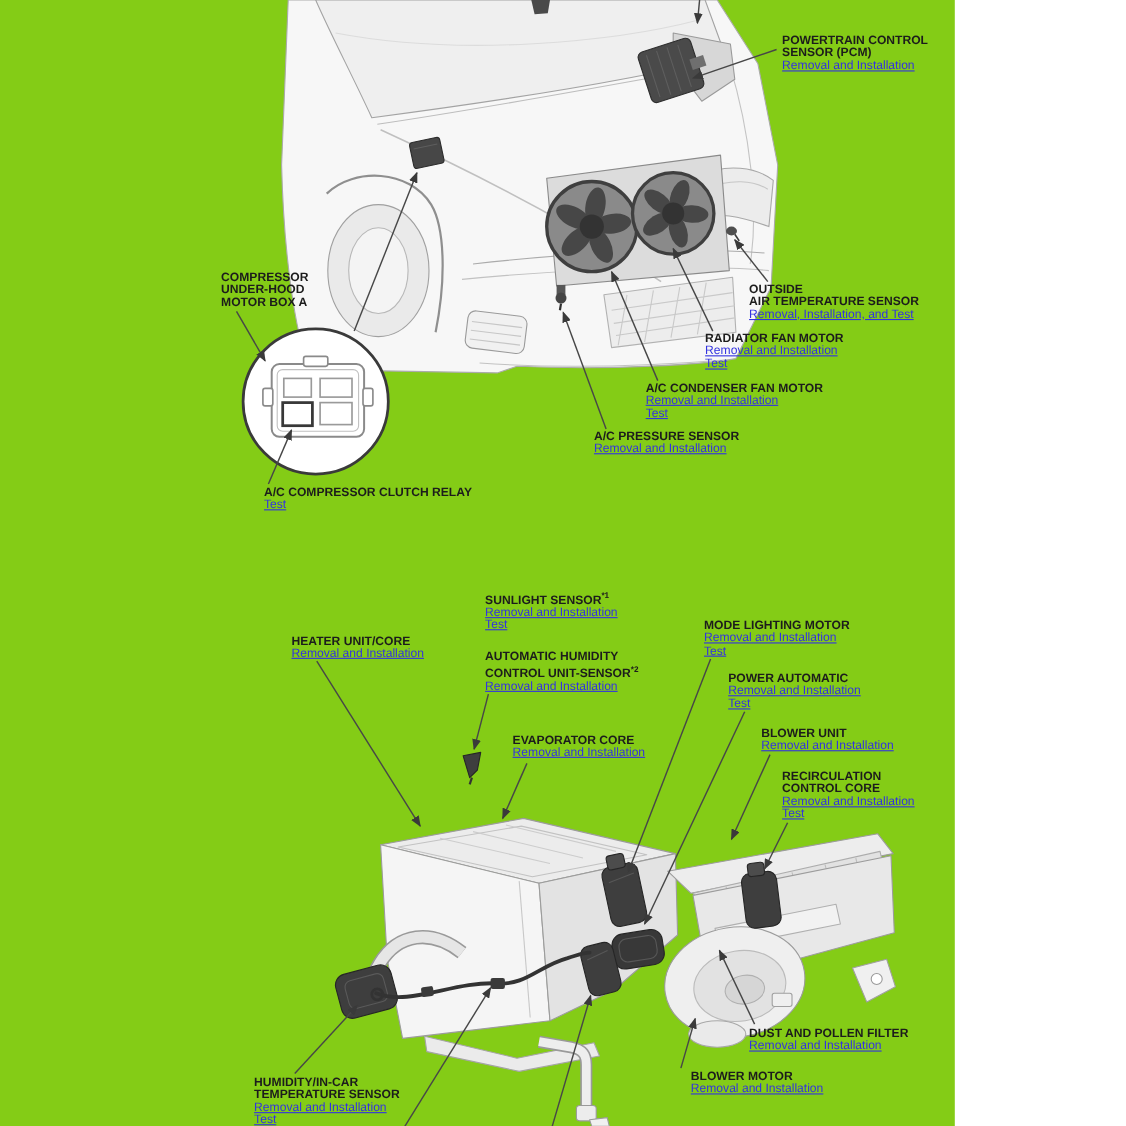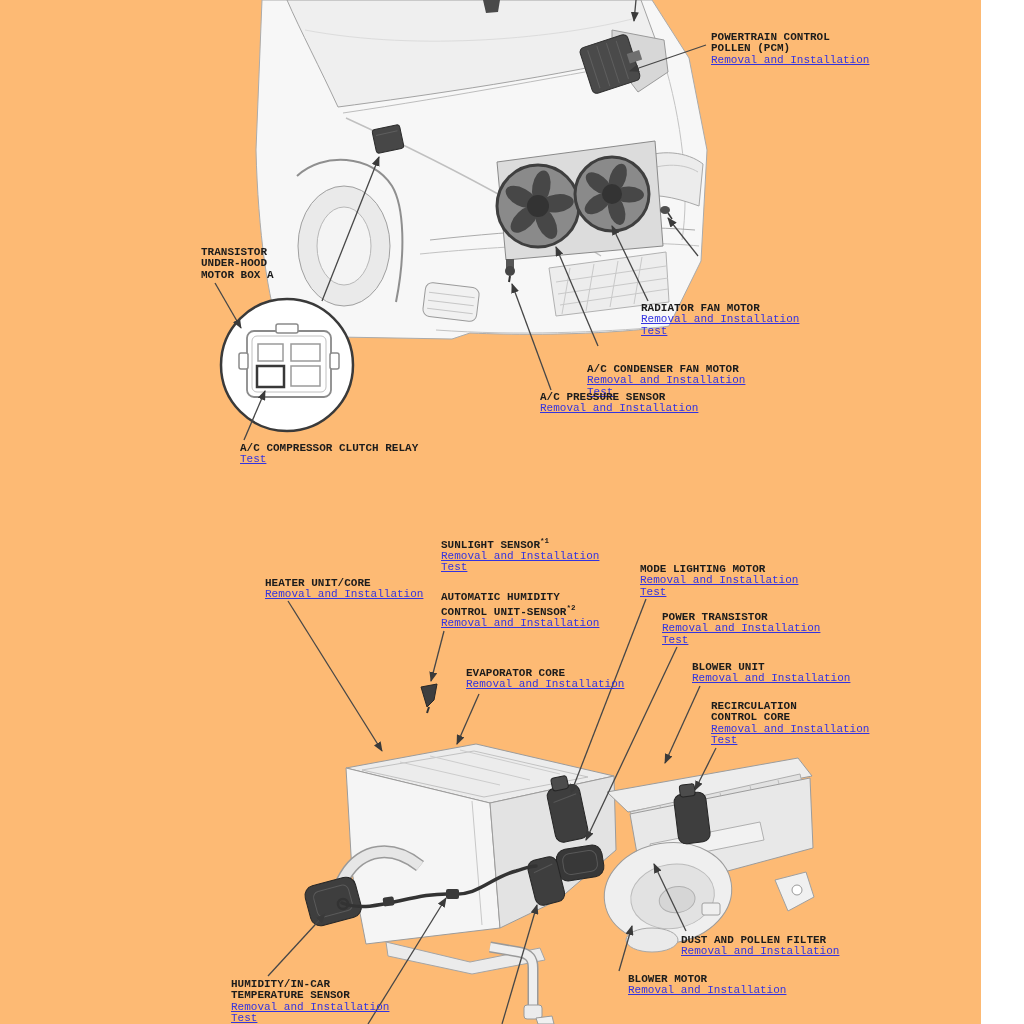--- a/index.html
+++ b/index.html
@@ -1,17 +1,17 @@
 <!DOCTYPE html>
 <html><head>
 <meta charset="utf-8">
 <style>
   html,body{margin:0;padding:0;background:#ffffff;}
-  #canvas{position:relative;width:981px;height:1024px;background:#fdba74;overflow:hidden;
-          font-family:Liberation Mono, monospace;}
+  #canvas{position:relative;width:868px;height:1024px;background:#84cc16;overflow:hidden;
+          font-family:Liberation Sans, sans-serif;}
   #figs{position:absolute;left:0;top:0;}
   .callout{position:absolute;font-size:11px;line-height:11.4px;color:#1c1c1c;white-space:nowrap;}
   .cl{font-weight:bold;}
   .lk{display:block;color:#3333e0;text-decoration:underline;cursor:pointer;font-weight:normal;}
   sup.fn{font-size:7.5px;font-weight:bold;}
 </style>
 </head>
 <body>
 
 <div id="canvas">
@@ -183,38 +183,43 @@
     <line x1="686" y1="931" x2="654" y2="864" marker-end="url(#arr)"></line>
     <line x1="619" y1="971" x2="632" y2="926" marker-end="url(#arr)"></line>
     <line x1="268" y1="976" x2="325" y2="914" marker-end="url(#arr)"></line>
     <line x1="368" y1="1024" x2="446" y2="898" marker-end="url(#arr)"></line>
     <line x1="502" y1="1024" x2="537" y2="905" marker-end="url(#arr)"></line>
   </g>
 </svg>
 
 <div class="callout" style="left:711px;top:32px">
   <div class="cl">POWERTRAIN CONTROL</div>
-  <div class="cl">POLLEN (PCM)</div>
+  <div class="cl">SENSOR (PCM)</div>
   <a class="lk">Removal and Installation</a>
 </div>
 
 <div class="callout" style="left:201px;top:247px">
-  <div class="cl">TRANSISTOR</div>
+  <div class="cl">COMPRESSOR</div>
   <div class="cl">UNDER-HOOD</div>
   <div class="cl">MOTOR BOX A</div>
 </div>
 
+<div class="callout" style="left:681px;top:258px">
+  <div class="cl">OUTSIDE</div>
+  <div class="cl">AIR TEMPERATURE SENSOR</div>
+  <a class="lk">Removal, Installation, and Test</a>
+</div>
 
 <div class="callout" style="left:641px;top:303px">
   <div class="cl">RADIATOR FAN MOTOR</div>
   <a class="lk">Removal and Installation</a>
   <a class="lk">Test</a>
 </div>
 
-<div class="callout" style="left:587px;top:364px">
+<div class="callout" style="left:587px;top:348px">
   <div class="cl">A/C CONDENSER FAN MOTOR</div>
   <a class="lk">Removal and Installation</a>
   <a class="lk">Test</a>
 </div>
 
 <div class="callout" style="left:540px;top:392px">
   <div class="cl">A/C PRESSURE SENSOR</div>
   <a class="lk">Removal and Installation</a>
 </div>
 
@@ -245,21 +250,21 @@
   <a class="lk">Removal and Installation</a>
 </div>
 
 <div class="callout" style="left:640px;top:564px">
   <div class="cl">MODE LIGHTING MOTOR</div>
   <a class="lk">Removal and Installation</a>
   <a class="lk">Test</a>
 </div>
 
 <div class="callout" style="left:662px;top:612px">
-  <div class="cl">POWER TRANSISTOR</div>
+  <div class="cl">POWER AUTOMATIC</div>
   <a class="lk">Removal and Installation</a>
   <a class="lk">Test</a>
 </div>
 
 <div class="callout" style="left:692px;top:662px">
   <div class="cl">BLOWER UNIT</div>
   <a class="lk">Removal and Installation</a>
 </div>
 
 <div class="callout" style="left:711px;top:701px">

